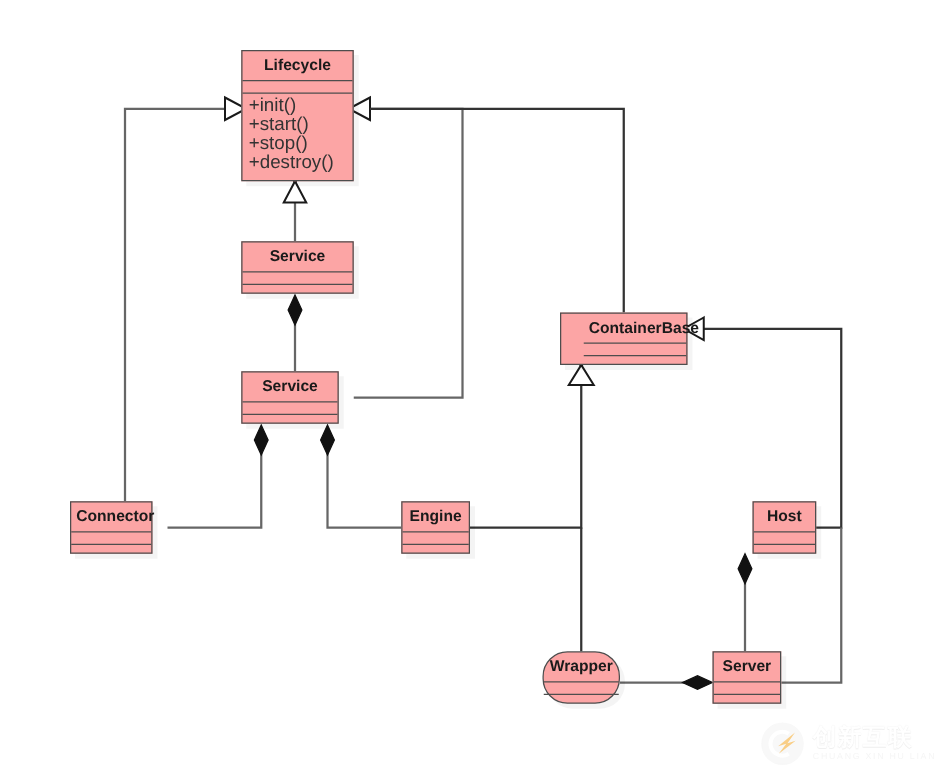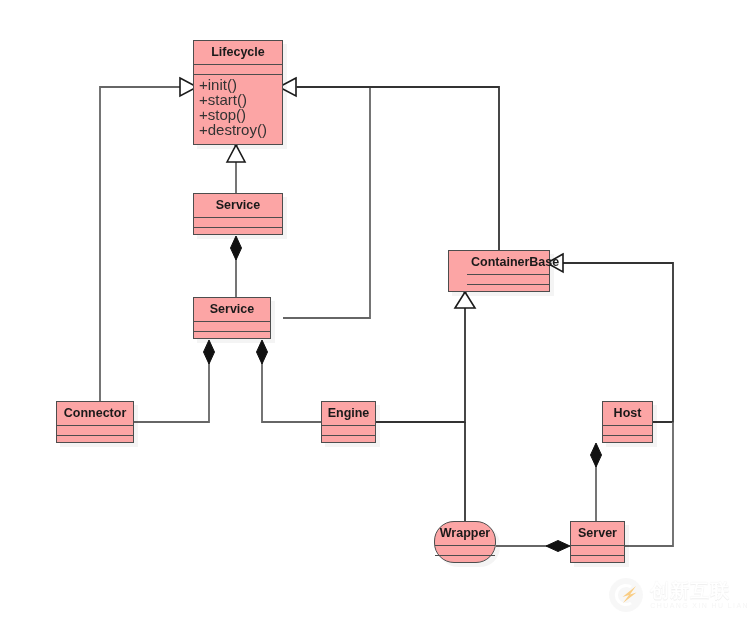--- a/index.html
+++ b/index.html
@@ -191,21 +191,21 @@
   <div class="uml-compartment"></div>
   <div class="uml-compartment last"></div>
 </div>
 
 <div class="uml-class" style="left:448px; top:250px; width:102px; height:42px;padding-left:18px;">
   <div class="uml-name">ContainerBase</div>
   <div class="uml-compartment"></div>
   <div class="uml-compartment last"></div>
 </div>
 
-<div class="uml-class" style="left:56px; top:401px; width:78px; height:42px;">
+<div class="uml-class" style="left:56px; top:401px; width:66px; height:42px;">
   <div class="uml-name">Connector</div>
   <div class="uml-compartment"></div>
   <div class="uml-compartment last"></div>
 </div>
 
 <div class="uml-class" style="left:321px; top:401px; width:55px; height:42px;">
   <div class="uml-name">Engine</div>
   <div class="uml-compartment"></div>
   <div class="uml-compartment last"></div>
 </div>

